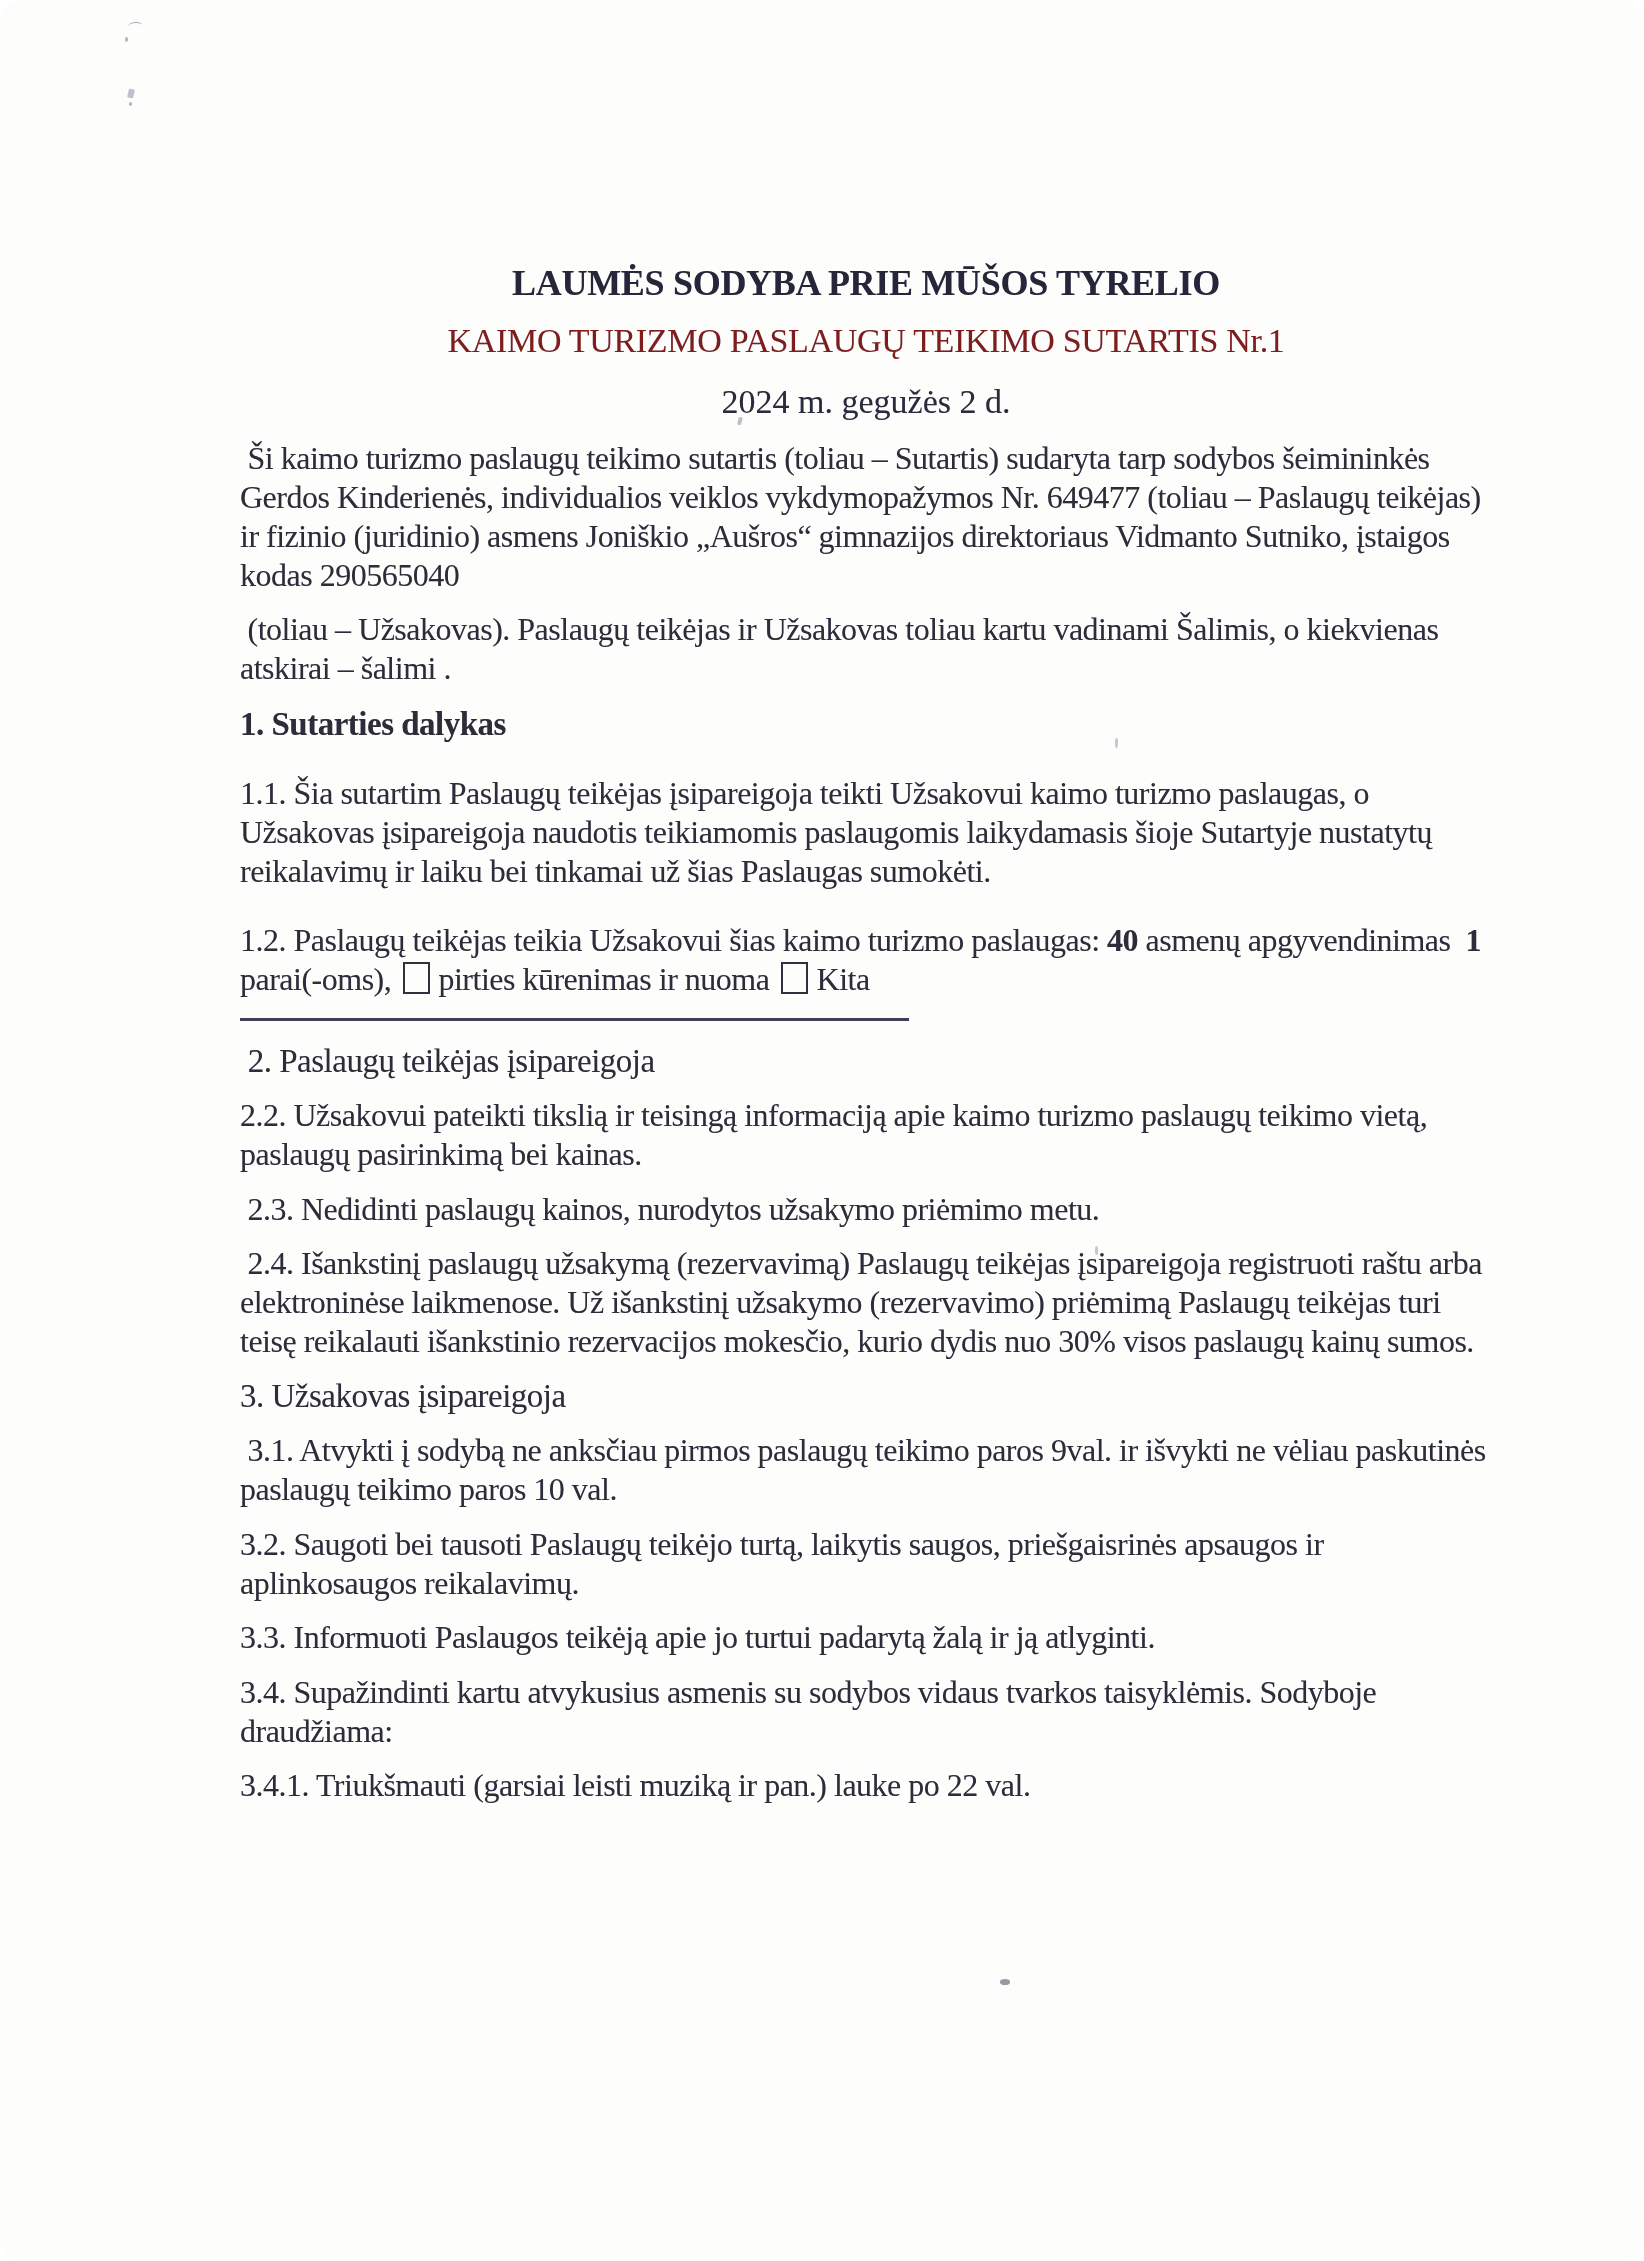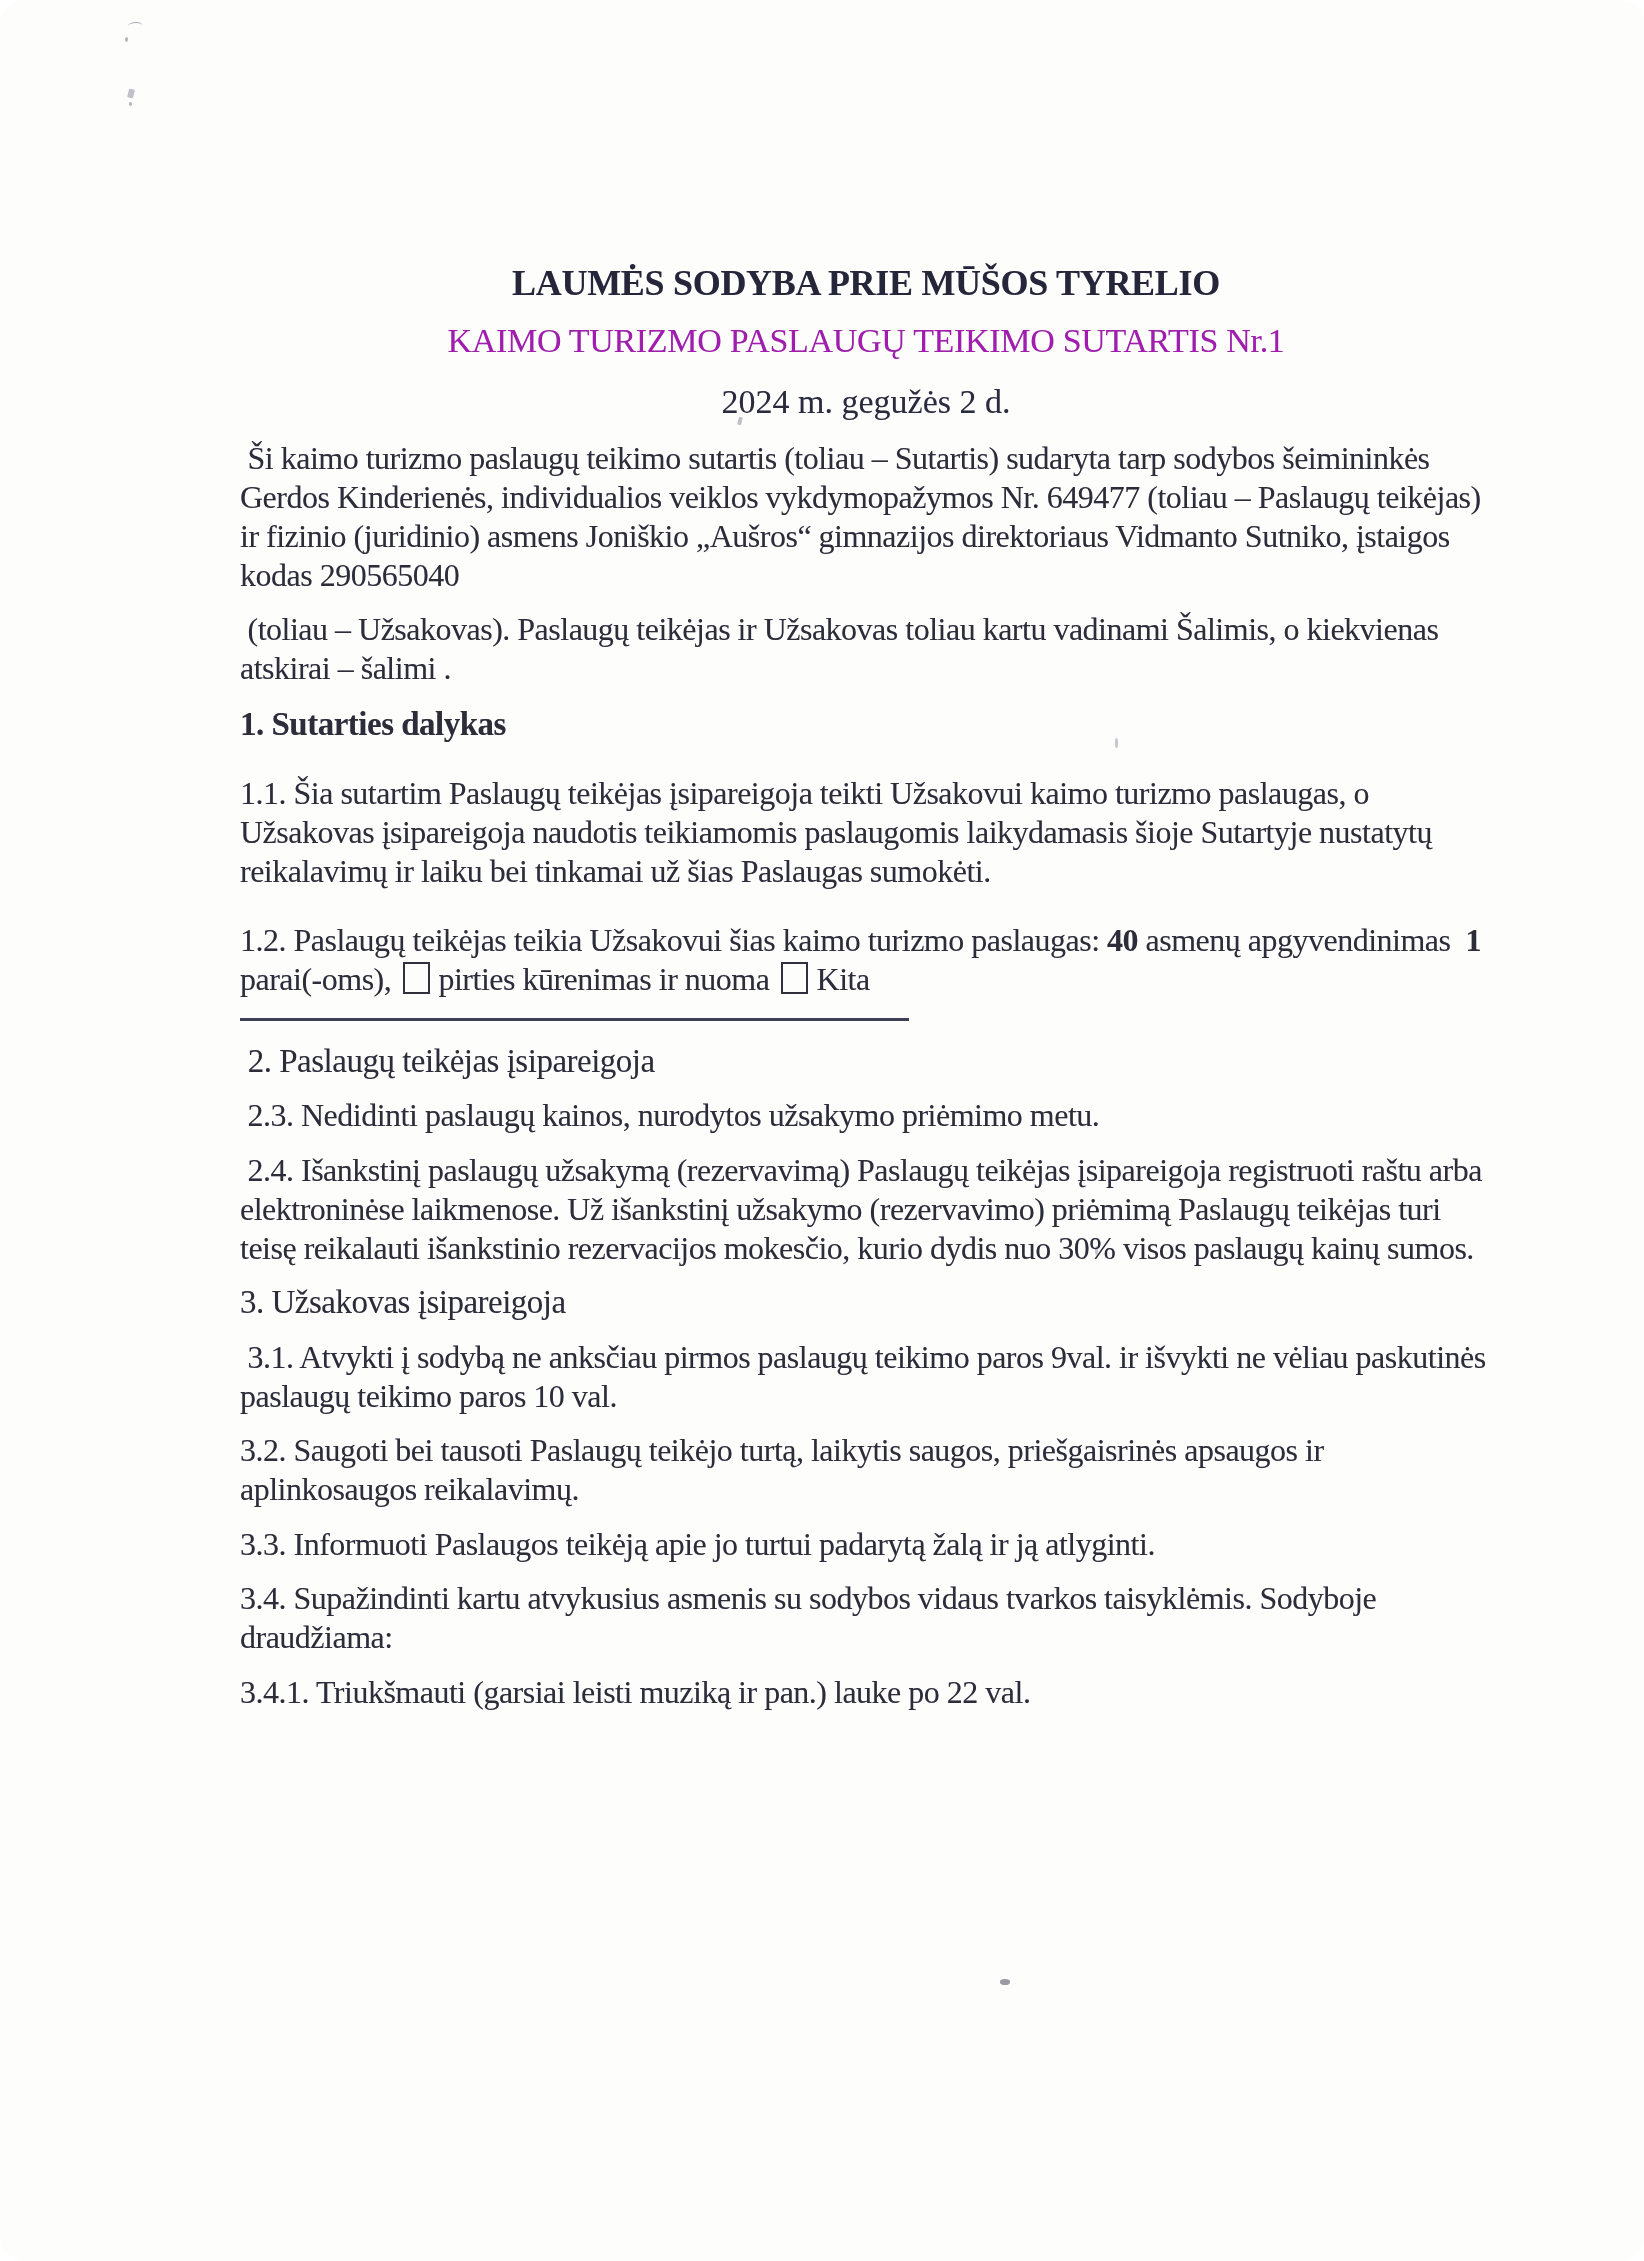--- a/index.html
+++ b/index.html
@@ -34,21 +34,21 @@
     letter-spacing: -0.3px;
     color: #26263a;
   }
   .subtitle {
     margin: 14px 0 0 0;
     text-align: center;
     font-size: 34px;
     line-height: 43px;
     font-weight: normal;
     letter-spacing: -0.3px;
-    color: #a21caf;
+    color: #7f1d1d;
   }
   .dateline {
     margin: 18px 0 0 0;
     text-align: center;
     font-size: 34px;
     line-height: 43px;
     color: #2b2b3e;
   }
   .para {
     margin: 15.5px 0 0 0;
@@ -128,20 +128,21 @@
     <p class="heading bold mt26">1. Sutarties dalykas</p>
 
     <p class="para mt22">1.1. Šia sutartim Paslaugų teikėjas įsipareigoja teikti Užsakovui kaimo turizmo paslaugas, o Užsakovas įsipareigoja naudotis teikiamomis paslaugomis laikydamasis šioje Sutartyje nustatytų reikalavimų ir laiku bei tinkamai už šias Paslaugas sumokėti.</p>
 
     <p class="para mt22"><span>1.2. Paslaugų teikėjas teikia Užsakovui šias kaimo turizmo paslaugas: </span><b>40</b><span> asmenų apgyvendinimas  </span><b>1</b><span> parai(-oms), </span><span class="checkbox"></span><span> pirties kūrenimas ir nuoma </span><span class="checkbox"></span><span> Kita</span></p>
 
     <div class="rule"></div>
 
     <p class="heading mt32"> 2. Paslaugų teikėjas įsipareigoja</p>
 
+    <p class="para">2.2. Užsakovui pateikti tikslią ir teisingą informaciją apie kaimo turizmo paslaugų teikimo vietą, paslaugų pasirinkimą bei kainas.</p>
     <p class="para"> 2.3. Nedidinti paslaugų kainos, nurodytos užsakymo priėmimo metu.</p>
     <p class="para"> 2.4. Išankstinį paslaugų užsakymą (rezervavimą) Paslaugų teikėjas įsipareigoja registruoti raštu arba elektroninėse laikmenose. Už išankstinį užsakymo (rezervavimo) priėmimą Paslaugų teikėjas turi teisę reikalauti išankstinio rezervacijos mokesčio, kurio dydis nuo 30% visos paslaugų kainų sumos.</p>
 
     <p class="heading">3. Užsakovas įsipareigoja</p>
 
     <p class="para"> 3.1. Atvykti į sodybą ne anksčiau pirmos paslaugų teikimo paros 9val. ir išvykti ne vėliau paskutinės paslaugų teikimo paros 10 val.</p>
     <p class="para">3.2. Saugoti bei tausoti Paslaugų teikėjo turtą, laikytis saugos, priešgaisrinės apsaugos ir aplinkosaugos reikalavimų.</p>
     <p class="para">3.3. Informuoti Paslaugos teikėją apie jo turtui padarytą žalą ir ją atlyginti.</p>
     <p class="para">3.4. Supažindinti kartu atvykusius asmenis su sodybos vidaus tvarkos taisyklėmis. Sodyboje draudžiama:</p>
     <p class="para">3.4.1. Triukšmauti (garsiai leisti muziką ir pan.) lauke po 22 val.</p>

